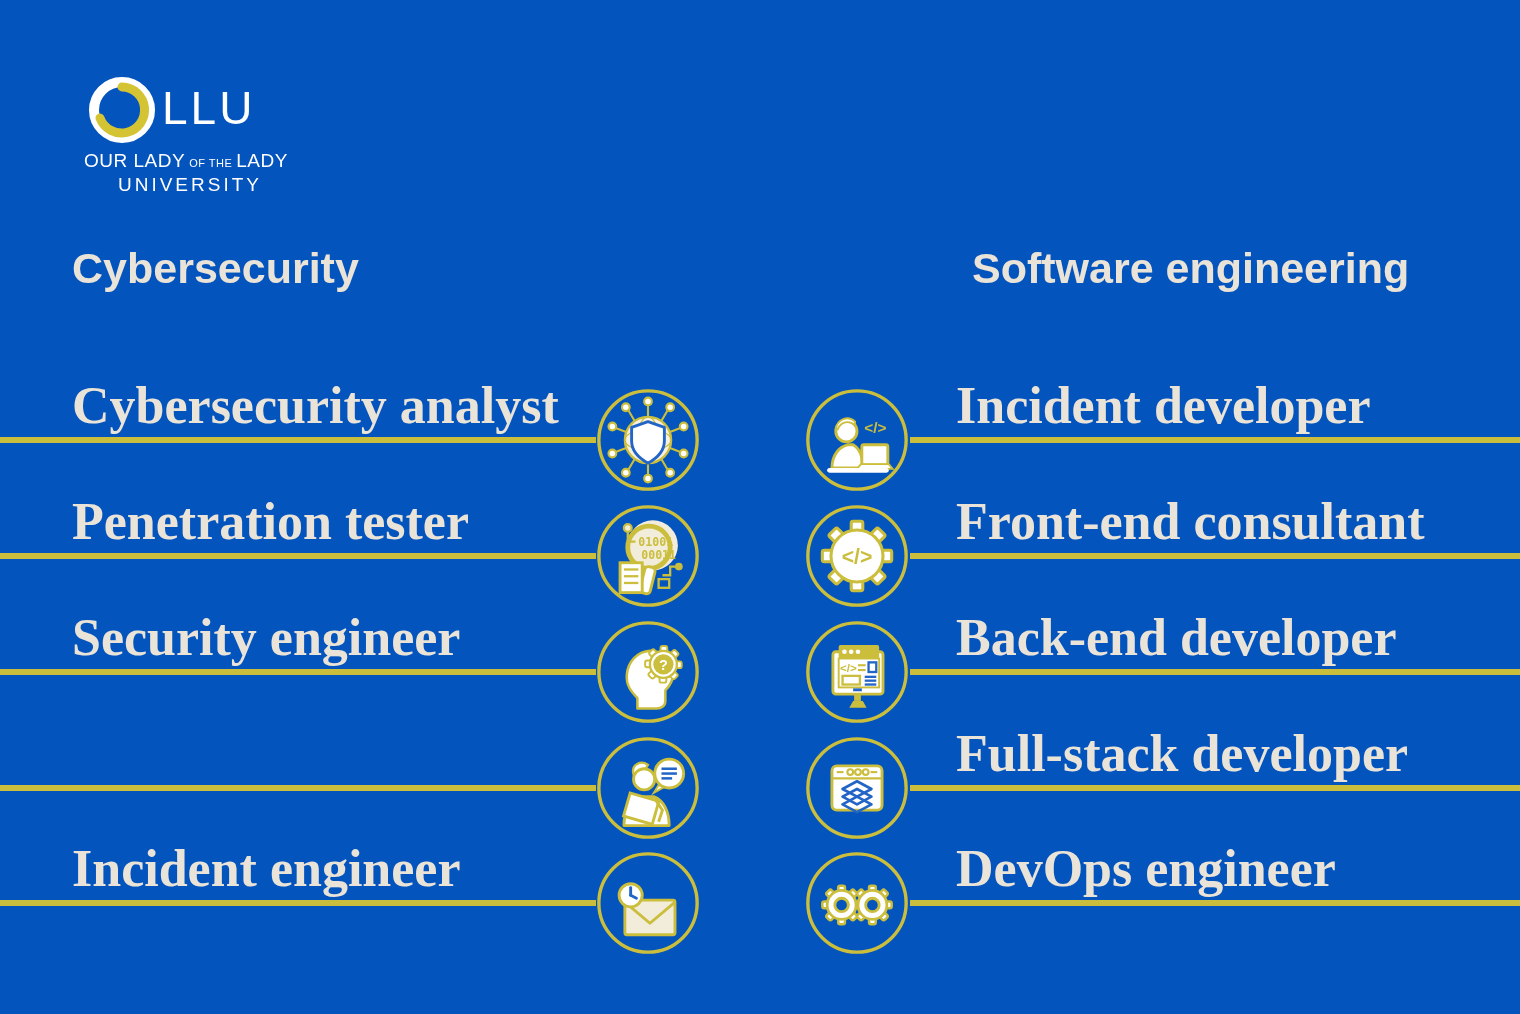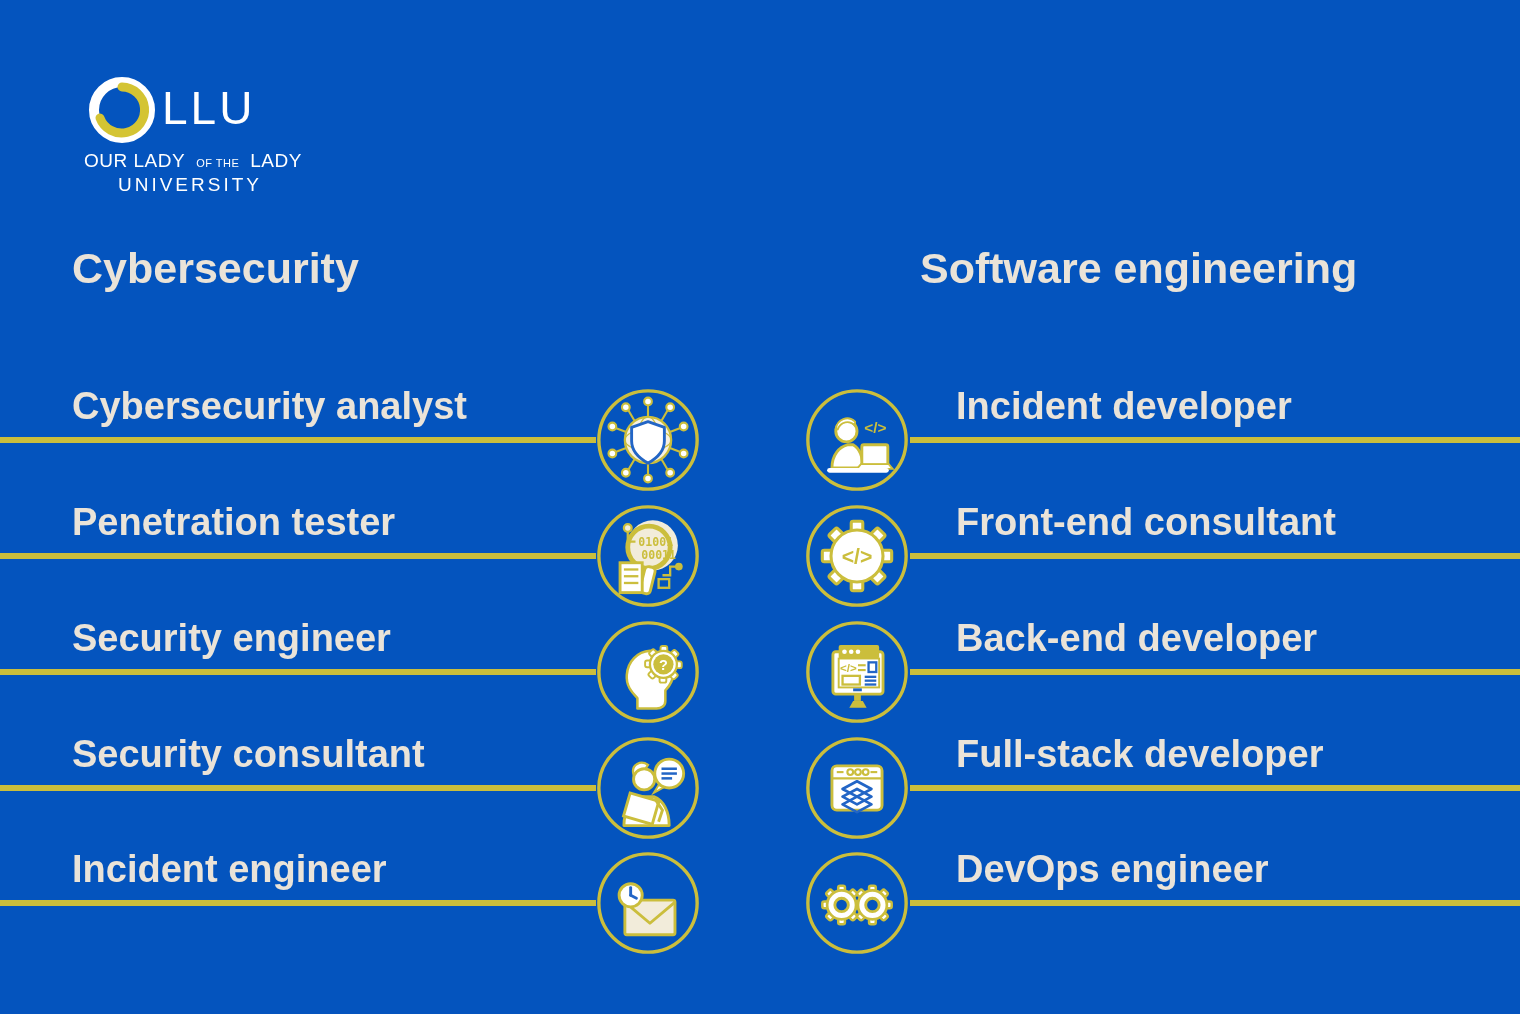--- a/index.html
+++ b/index.html
@@ -4,31 +4,31 @@
 <style>
   html,body{margin:0;padding:0;}
   body{font-family:"Liberation Sans",sans-serif;}
   .canvas{position:relative;width:1520px;height:1014px;background:#0454BE;overflow:hidden;}
 
   
   .logo{position:absolute;left:84px;top:70px;width:200px;color:#fff;}
   .logo-word{display:flex;align-items:center;height:76px;}
   .logo-word svg{display:block;}
   .logo-llu{font-size:46px;font-weight:400;letter-spacing:3px;line-height:1;margin-left:2px;}
-  .logo-line1{margin-top:4px;font-size:19px;letter-spacing:.5px;white-space:nowrap;display:flex;align-items:baseline;gap:11px;}
+  .logo-line1{margin-top:4px;font-size:19px;letter-spacing:.5px;white-space:nowrap;display:flex;align-items:baseline;gap:4px;}
   .logo-line1 .small{font-size:11px;letter-spacing:.5px;}
   .logo-line2{margin-top:2px;font-size:19px;letter-spacing:3px;text-align:right;width:178px;}
 
   
   .col-header{position:absolute;top:247px;font-size:43px;font-weight:700;color:#EAE3D8;line-height:1;}
   .col-header.left{left:72px;}
-  .col-header.right{left:920px;}
+  .col-header.right{left:972px;}
 
   
-  .row-label{position:absolute;font-size:38px;font-weight:700;color:#EAE3D8;line-height:42px;}
+  .row-label{position:absolute;font-size:52px;font-weight:700;color:#EAE3D8;line-height:42px;font-family:Liberation Serif, serif;}
   .row-label.left{left:72px;}
   .row-label.right{left:956px;}
   .row-line{position:absolute;height:6px;background:#CBBE3C;}
   .row-line.left{left:0;width:596px;}
   .row-line.right{left:910px;width:610px;}
   .icon-circle{position:absolute;width:106px;height:106px;}
   .icon-circle.left{left:595px;}
   .icon-circle.right{left:804px;}
   .icon-circle svg{display:block;width:106px;height:106px;}
 
@@ -235,21 +235,20 @@
           <line x1="63" y1="60" x2="75" y2="60"></line>
           <line x1="63" y1="64" x2="75" y2="64"></line>
           <line x1="63" y1="68" x2="75" y2="68"></line>
         </g>
       <rect x="51" y="72" width="9" height="3" fill="#2265C6"></rect>
       <rect x="52" y="78" width="7" height="7" fill="#CBBE3C"></rect>
       <path d="M47 92 L65 92 L61 85 L51 85 Z" fill="#CBBE3C"></path>
     </svg>
   </div>
 
-  <div class="row-label left" style="top:733px">Security consultant</div>
   <div class="row-label right" style="top:733px">Full-stack developer</div>
   <div class="row-line left" style="top:785px"></div>
   <div class="row-line right" style="top:785px"></div>
 
   <div class="icon-circle left" style="top:735px">
     <svg viewBox="0 0 110 110">
       <circle cx="55" cy="55" r="51" fill="none" stroke="#CBBE3C" stroke-width="3.5"></circle>
       <path d="M66 52 L61 60 L72 54 Z" fill="#FFFFFF" stroke="#CBBE3C" stroke-width="2"></path>
       <circle cx="77" cy="40" r="15" fill="#FFFFFF" stroke="#CBBE3C" stroke-width="3"></circle>
       <g stroke="#2265C6" stroke-width="2.6">

